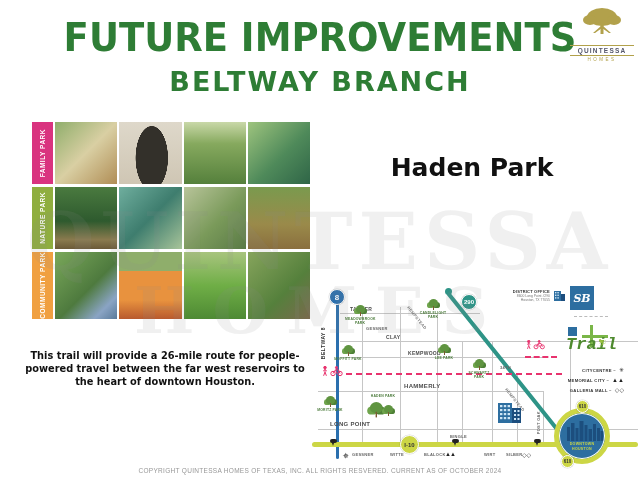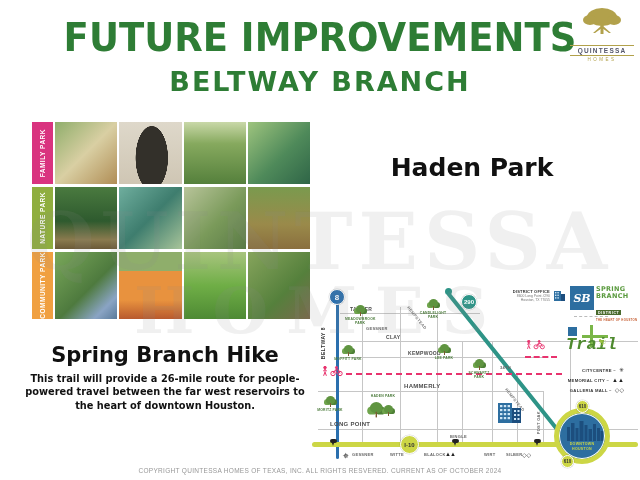--- a/index.html
+++ b/index.html
@@ -199,21 +199,20 @@
       <div class="tile p11"></div>
       <div class="tile p12"></div>
     </div>
   </div>
 
   <section class="haden">
     <h2>Haden Park</h2>
   </section>
 
   <section class="trailtxt">
-    <div class="h">Spring Branch Hike</div>
     <p>This trail will provide a 26-mile route for people-powered travel between the far west reservoirs to the heart of downtown Houston.</p>
   </section>
 
   <div class="map">
 
     <div class="st sh" style="left:28px; top:30px; width:140px;"></div>
     <div class="st sh" style="left:28px; top:58px; width:298px;"></div>
     <div class="st sh" style="left:28px; top:74px; width:204px;"></div>
     <div class="st sh" style="left:6px; top:108px; width:226px;"></div>
     <div class="st sh" style="left:6px; top:146px; width:320px;"></div>
@@ -347,26 +346,20 @@
         <rect x="2" y="5.6" width="1.4" height="1.4"></rect>
             <rect x="4.4" y="5.6" width="1.4" height="1.4"></rect>
         <rect x="2" y="8.2" width="1.4" height="1.4"></rect>
             <rect x="4.4" y="8.2" width="1.4" height="1.4"></rect>
           </g>
       </svg>
     </div>
 
     <div class="sblogo">
       <div class="sbmark">SB</div>
-      <div class="sbtxt">
-        <div class="g">SPRING</div>
-        <div class="g">BRANCH</div>
-        <div class="band">DISTRICT</div>
-        <div class="tag">THE HEART OF HOUSTON</div>
-      </div>
     </div>
     <div class="sep"></div>
 
     <div class="tlegend">
       <svg width="22" height="10" viewBox="0 0 22 11">
         <g stroke="#e8336e" fill="#e8336e" stroke-width="1">
           <circle cx="3" cy="1.6" r="1.3"></circle>
             <path d="M3 2.8 L3 6 M3 3.6 L1.2 5 M3 3.6 L4.8 5 M3 6 L1.6 9.8 M3 6 L4.4 9.8" fill="none"></path>
           <circle cx="11" cy="7.5" r="2.2" fill="none"></circle>
             <circle cx="18" cy="7.5" r="2.2" fill="none"></circle>

